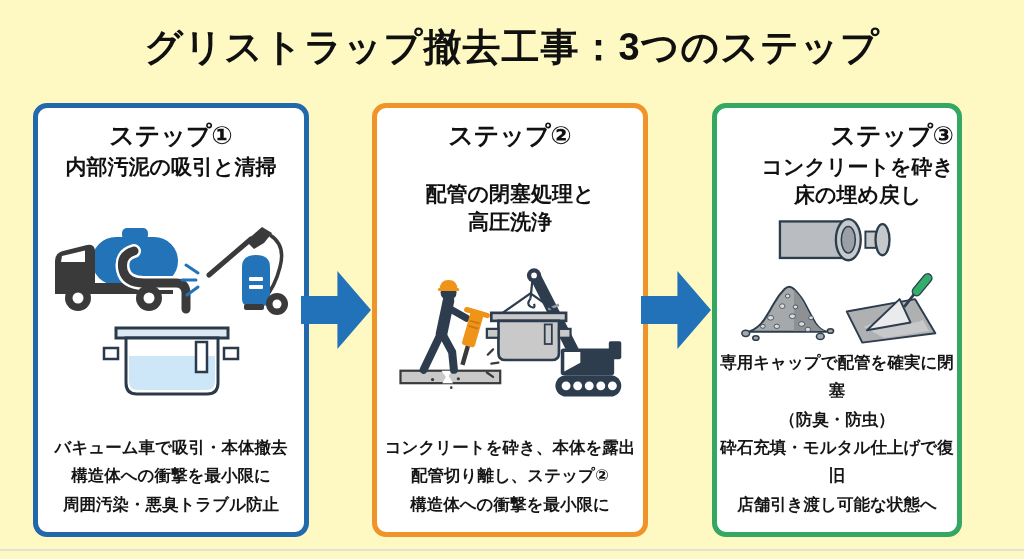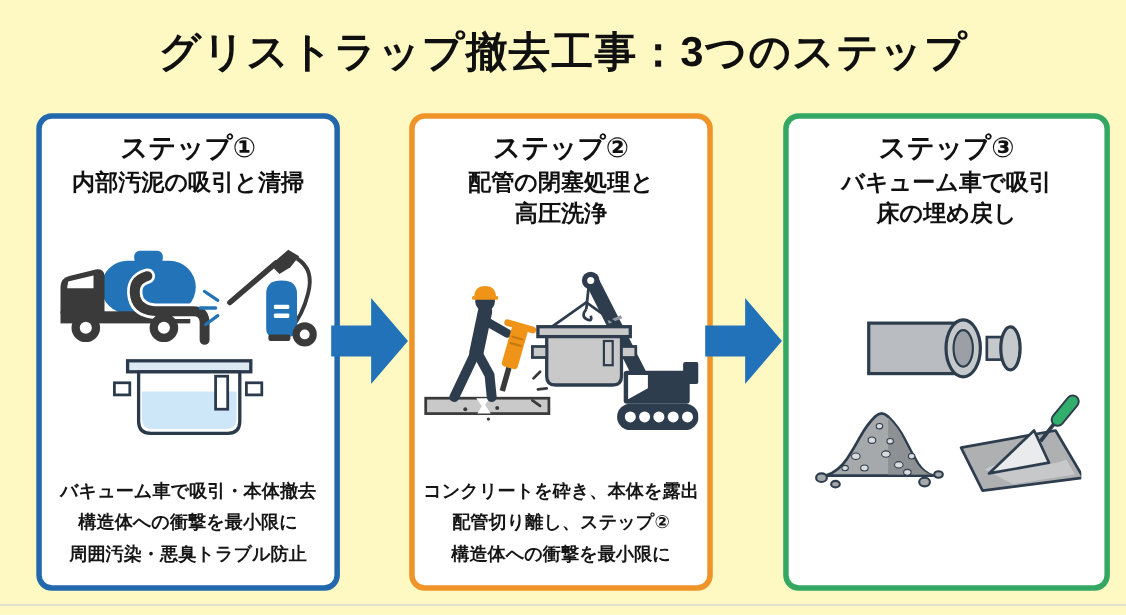--- a/index.html
+++ b/index.html
@@ -13,21 +13,21 @@
     letter-spacing:1px;
   }
   .panel{
     position:absolute;top:103px;height:434px;width:276px;
     border:5px solid #888;border-radius:14px;background:#fff;
     box-sizing:border-box;display:flex;flex-direction:column;align-items:center;
     padding:11px 3px 12px;
   }
   #panel-1{left:33px;}
   #panel-2{left:372px;}
-  #panel-3{left:712px;width:297px;}
+  #panel-3{left:712px;width:250px;align-items:flex-end;}
   .step-label{font-size:25px;font-weight:800;color:#111;line-height:1.35;text-align:center;}
   .step-title{font-size:21px;font-weight:800;color:#111;line-height:1.35;text-align:center;}
   .illustration{flex:1;width:100%;display:flex;align-items:center;justify-content:center;overflow:hidden;}
   .illustration svg{display:block;max-width:98%;max-height:100%;}
   .body-lines{width:100%;text-align:center;font-size:16.5px;font-weight:700;color:#161616;line-height:1.72;padding-bottom:2px;}
   .arrow{
     position:absolute;top:271px;width:70px;height:78px;background:#2272b9;
     -webkit-clip-path:polygon(0% 32%,52% 32%,52% 0%,100% 50%,52% 100%,52% 68%,0% 68%);
     clip-path:polygon(0% 32%,52% 32%,52% 0%,100% 50%,52% 100%,52% 68%,0% 68%);
   }
@@ -92,21 +92,21 @@
     <div class="body-lines">
       <div>バキューム車で吸引・本体撤去</div>
       <div>構造体への衝撃を最小限に</div>
       <div>周囲汚染・悪臭トラブル防止</div>
       <div></div>
     </div>
   </section>
 
   <div class="arrow" id="arrow-1" style="background: rgb(34, 114, 185);"></div>
 
-  <section class="panel" id="panel-2" style="border-color: rgb(239, 148, 40);">
+  <section class="panel" id="panel-2" style="border-color: rgb(239, 148, 40); gap: 27px;">
     <div class="step-label">ステップ②</div>
     <div class="step-title">
       <div>配管の閉塞処理と</div>
       <div>高圧洗浄</div>
     </div>
     <div class="illustration">
       <svg viewBox="0 0 250 160" width="250" height="160">
         <g>
           <rect x="2" y="121" width="112" height="14" fill="#c9c9c9" stroke="#3a3a3a" stroke-width="2.5"></rect>
           <path d="M48,121 l12,0 -4,6 5,8 -12,0 4,-7 Z" fill="#fff"></path>
@@ -163,21 +163,21 @@
       <div>構造体への衝撃を最小限に</div>
       <div></div>
     </div>
   </section>
 
   <div class="arrow" id="arrow-2" style="background: rgb(34, 114, 185);"></div>
 
   <section class="panel" id="panel-3" style="border-color: rgb(52, 168, 99);">
     <div class="step-label">ステップ③</div>
     <div class="step-title">
-      <div>バキューム車で吸引</div>
+      <div>コンクリートを砕き</div>
       <div>床の埋め戻し</div>
     </div>
     <div class="illustration">
       <svg viewBox="0 0 250 178" width="244" height="174">
         <g>
           <rect x="52" y="16" width="88" height="47" fill="#b9bdc1" stroke="#2e3d4d" stroke-width="3"></rect>
           <ellipse cx="140" cy="39.5" rx="16" ry="26.5" fill="#c6c9cc" stroke="#2e3d4d" stroke-width="3"></ellipse>
           <ellipse cx="140" cy="39.5" rx="9" ry="17" fill="#9aa0a5" stroke="#2e3d4d" stroke-width="2"></ellipse>
           <rect x="162" y="29" width="14" height="21" fill="#c6c9cc" stroke="#2e3d4d" stroke-width="2.5"></rect>
           <ellipse cx="184" cy="39.5" rx="9" ry="20" fill="#c6c9cc" stroke="#2e3d4d" stroke-width="3"></ellipse>
@@ -207,17 +207,23 @@
         <g>
           <path d="M138,132 L226,116 L252,160 L158,172 Z" fill="#aeb0b2" stroke="#2e3d4d" stroke-width="2.5" stroke-linejoin="round"></path>
           <path d="M160,152 q20,-10 40,-6 q20,4 36,-3 l8,14 -58,9 Z" fill="#c6c8ca"></path>
           <path d="M164,156 L206,116 L220,146 Z" fill="#e9ebec" stroke="#2e3d4d" stroke-width="2.5" stroke-linejoin="round"></path>
           <path d="M212,126 L226,108" stroke="#2e3d4d" stroke-width="3.5"></path>
           <path d="M228,106 L242,89" stroke="#2e3d4d" stroke-width="13" stroke-linecap="round"></path>
           <path d="M228,106 L242,89" stroke="#31ae6c" stroke-width="9.5" stroke-linecap="round"></path>
         </g>
       </svg>
     </div>
+    <div class="body-lines">
+      <div>専用キャップで配管を確実に閉塞</div>
+      <div>（防臭・防虫）</div>
+      <div>砕石充填・モルタル仕上げで復旧</div>
+      <div>店舗引き渡し可能な状態へ</div>
+    </div>
   </section>
 
   <div class="bottom-line"></div>
 
 </div>
 
 </body></html>

